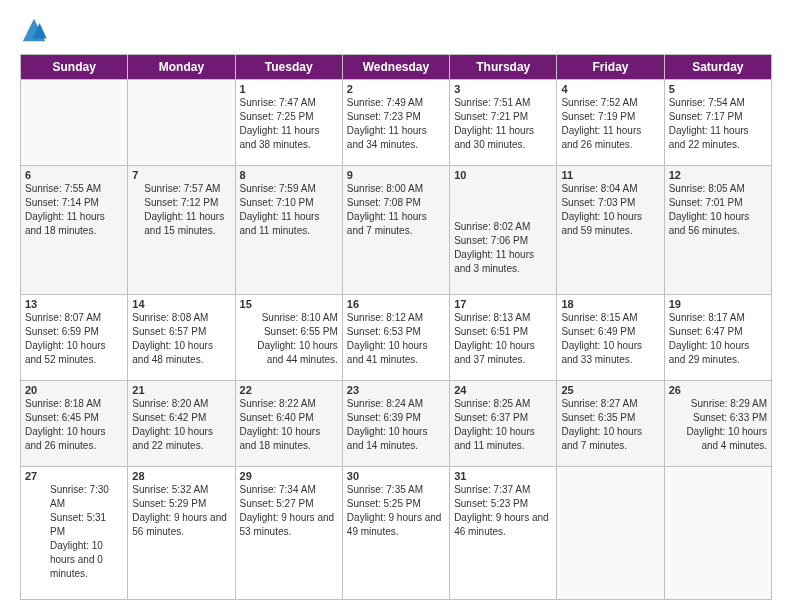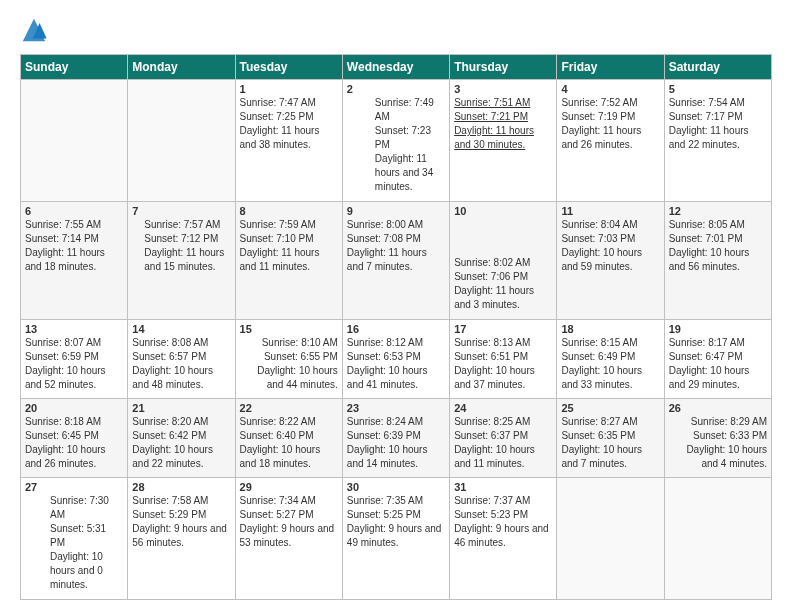--- a/index.html
+++ b/index.html
@@ -51,26 +51,26 @@
     .location {
       font-size: 15px;
       color: #555;
     }
     .calendar {
       width: 100%;
       border-collapse: collapse;
       flex: 1;
     }
     .calendar th {
-      background-color: #0f766e;
+      background-color: #701a75;
       color: #fff;
       font-size: 12px;
       font-weight: bold;
       padding: 5px 4px;
-      text-align: left;
+      text-align: center;
       border: 1px solid #c0c0c0;
     }
     .calendar td {
       border: 1px solid #c0c0c0;
       vertical-align: top;
       padding: 3px 4px;
       font-size: 9.5px;
       color: #333;
       background: #fff;
       width: calc(100% / 7);
@@ -130,27 +130,27 @@
           <td class="empty"></td>
           <td class="empty"></td>
           <td>
             <div class="day-num">1</div>
             <div class="day-info" style="white-space: pre-line;">Sunrise: 7:47 AM
 Sunset: 7:25 PM
 Daylight: 11 hours and 38 minutes.</div>
           </td>
           <td>
             <div class="day-num">2</div>
-            <div class="day-info" style="white-space: pre-line; margin-left: 28px;">Sunrise: 7:49 AM
+            <div class="day-info" style="white-space: pre-line;">Sunrise: 7:49 AM
 Sunset: 7:23 PM
 Daylight: 11 hours and 34 minutes.</div>
           </td>
           <td>
             <div class="day-num">3</div>
-            <div class="day-info" style="white-space: pre-line; text-decoration: underline;">Sunrise: 7:51 AM
+            <div class="day-info" style="white-space: pre-line;">Sunrise: 7:51 AM
 Sunset: 7:21 PM
 Daylight: 11 hours and 30 minutes.</div>
           </td>
           <td>
             <div class="day-num">4</div>
             <div class="day-info" style="white-space: pre-line;">Sunrise: 7:52 AM
 Sunset: 7:19 PM
 Daylight: 11 hours and 26 minutes.</div>
           </td>
           <td>
@@ -294,21 +294,21 @@
         </tr>
         <tr>
           <td>
             <div class="day-num">27</div>
             <div class="day-info" style="white-space: pre-line; margin-left: 25px;">Sunrise: 7:30 AM
 Sunset: 5:31 PM
 Daylight: 10 hours and 0 minutes.</div>
           </td>
           <td>
             <div class="day-num">28</div>
-            <div class="day-info" style="white-space: pre-line;">Sunrise: 7:58 AM
+            <div class="day-info" style="white-space: pre-line;">Sunrise: 5:32 AM
 Sunset: 5:29 PM
 Daylight: 9 hours and 56 minutes.</div>
           </td>
           <td>
             <div class="day-num">29</div>
             <div class="day-info" style="white-space: pre-line;">Sunrise: 7:34 AM
 Sunset: 5:27 PM
 Daylight: 9 hours and 53 minutes.</div>
           </td>
           <td>

